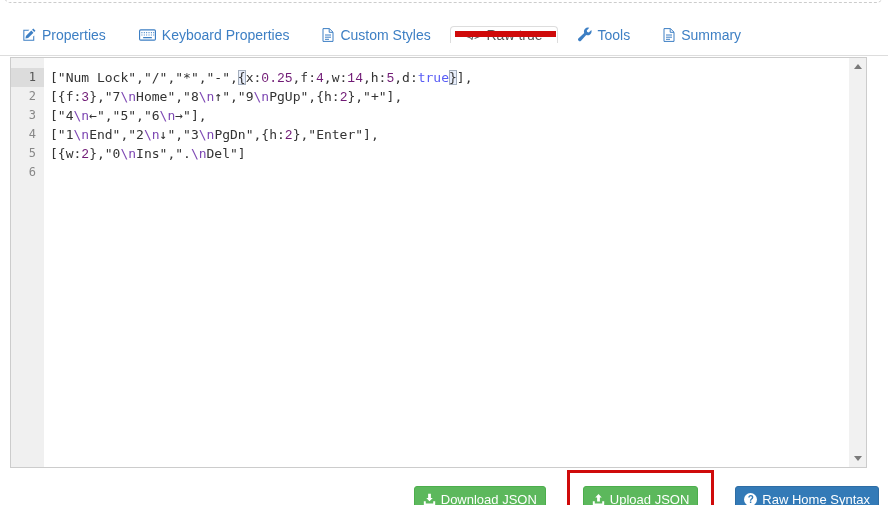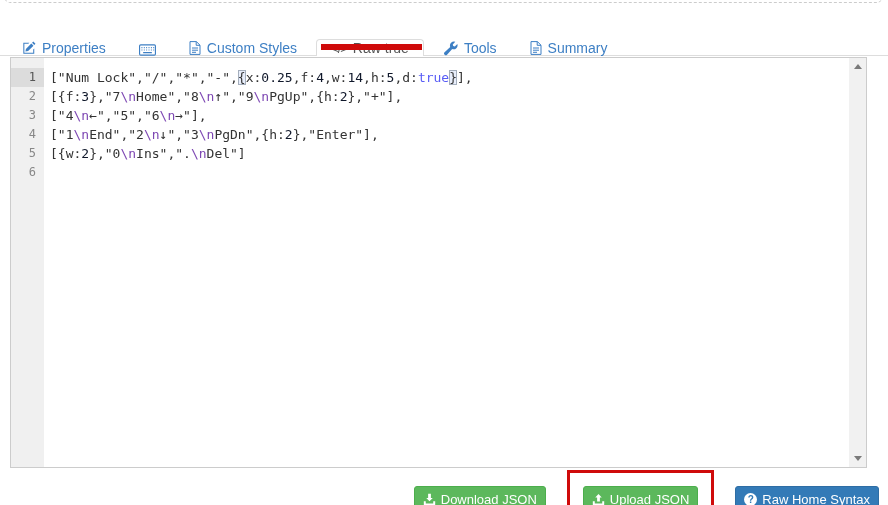--- a/index.html
+++ b/index.html
@@ -5,21 +5,21 @@
   * { margin:0; padding:0; box-sizing:border-box; }
   html,body { width:888px; height:505px; background:#fff; overflow:hidden;
               font-family:"Liberation Sans", sans-serif; position:relative; }
 
   
   .top-dash { position:absolute; top:-10px; left:4px; width:879px; height:13px;
               border:1px dashed #cccccc; border-radius:8px; }
 
   
   .nav-line { position:absolute; top:55px; left:0; width:888px; height:1px; background:#ddd; }
-  .tabs { position:absolute; top:13px; left:8px; height:43px; display:flex; align-items:flex-end; z-index:2; }
+  .tabs { position:absolute; top:13px; left:8px; height:43px; display:flex; align-items:center; z-index:2; }
   .tab-link, .tab-active { display:flex; align-items:center; gap:6px; font-size:14px;
               padding:0 14px; cursor:pointer; white-space:nowrap; }
   .tab-link { color:#3d7fc4; margin-right:5px; }
   .tab-link svg, .tab-active svg { flex:0 0 auto; }
   .tab-active { color:#555; background:#fff; border:1px solid #ddd; border-bottom:none;
               border-radius:4px 4px 0 0; position:relative; margin-right:5px; }
   .code-glyph { font-size:13px; letter-spacing:-1px; }
   .tab-red-box { position:absolute; left:4px; right:1px; top:4px; bottom:7px;
               border:3px solid #cf0a0a; pointer-events:none; }
 
@@ -29,21 +29,21 @@
   .gutter { position:absolute; left:0; top:0; bottom:0; width:33px; background:#f0f0f0;
             padding-top:10px; text-align:right;
             font-family:"DejaVu Sans Mono", monospace; font-size:12px; color:#888; }
   .gutter-cell { height:19px; line-height:19px; padding-right:8px; }
   .gutter-cell.active { background:#dcdcdc; color:#555; }
   .code-area { position:absolute; left:33px; right:17px; top:0; bottom:0;
             padding:10px 2px 0 6px; overflow:hidden; cursor:text;
             font-family:"DejaVu Sans Mono", monospace; font-size:13px; line-height:19px; }
   .code-line { height:19px; white-space:pre; }
   .tk-d { color:#333333; }
-  .tk-n { color:#0f172a; }
+  .tk-n { color:#701a75;font-family:Liberation Mono, monospace; }
   .tk-b { color:#585cf6;text-align:right; }
   .tk-e { color:#7d47b3; }
   .tk-bm { color:#333; background:#e8eefb; outline:1px solid #a4aebc; outline-offset:-1px; }
 
   
   .scrollbar { position:absolute; right:0; top:0; bottom:0; width:17px; background:#f1f1f1; }
   .sb-btn { position:absolute; left:0; width:17px; height:17px; display:flex;
             align-items:center; justify-content:center; cursor:default; }
   .sb-up { top:0; } .sb-down { bottom:0; }
   .tri-up { width:0; height:0; border-left:4px solid transparent; border-right:4px solid transparent;
@@ -80,20 +80,21 @@
     <span>Properties</span>
   </div>
 
   <div class="tab-link">
     <span style="display:inline-flex">
       <svg width="17" height="12" viewBox="0 0 18 12" fill="none" stroke="currentColor">
           <rect x="0.6" y="0.6" width="16.8" height="10.8" rx="1.2" stroke-width="1.2"></rect>
           <path stroke-width="1.3" d="M2.6 3.4h1M5.1 3.4h1M7.6 3.4h1M10.1 3.4h1M12.6 3.4h1M15.1 3.4h1M2.6 6h1M5.1 6h1M7.6 6h1M10.1 6h1M12.6 6h1M15.1 6h1M4.4 8.8h9.2"></path>
         </svg>
     </span>
+    <span>Keyboard Properties</span>
   </div>
 
   <div class="tab-link">
     <span style="display:inline-flex">
       <svg width="12" height="14" viewBox="0 0 12 14" fill="none" stroke="currentColor">
           <path d="M1 .6h6.4L11 4.2v9.2H1z"></path>
           <path d="M7.2.8v3.5H11"></path>
           <path d="M3 7h6M3 9.2h6M3 11.3h4"></path>
         </svg>
     </span>

